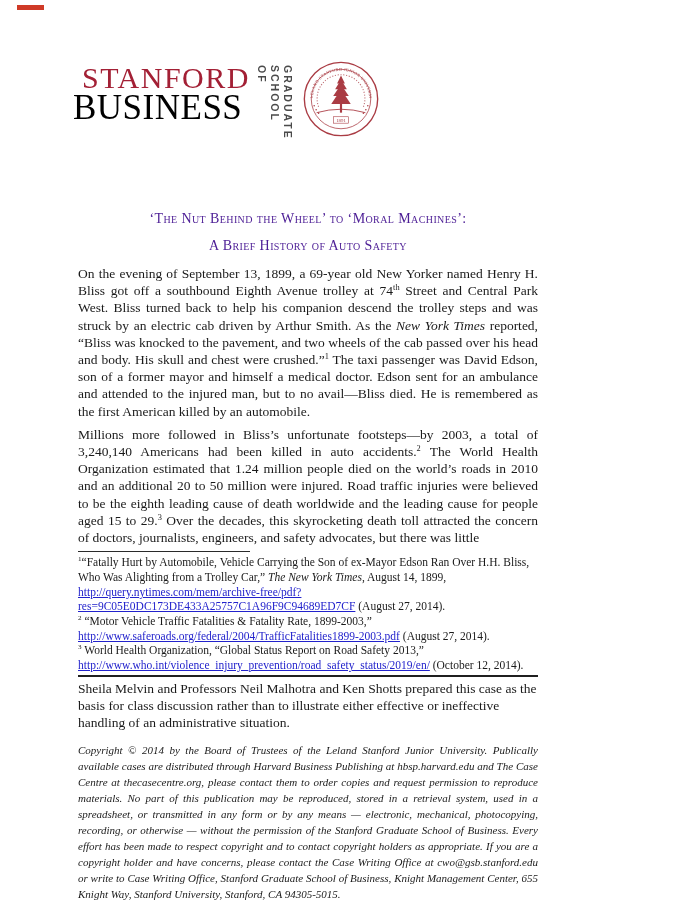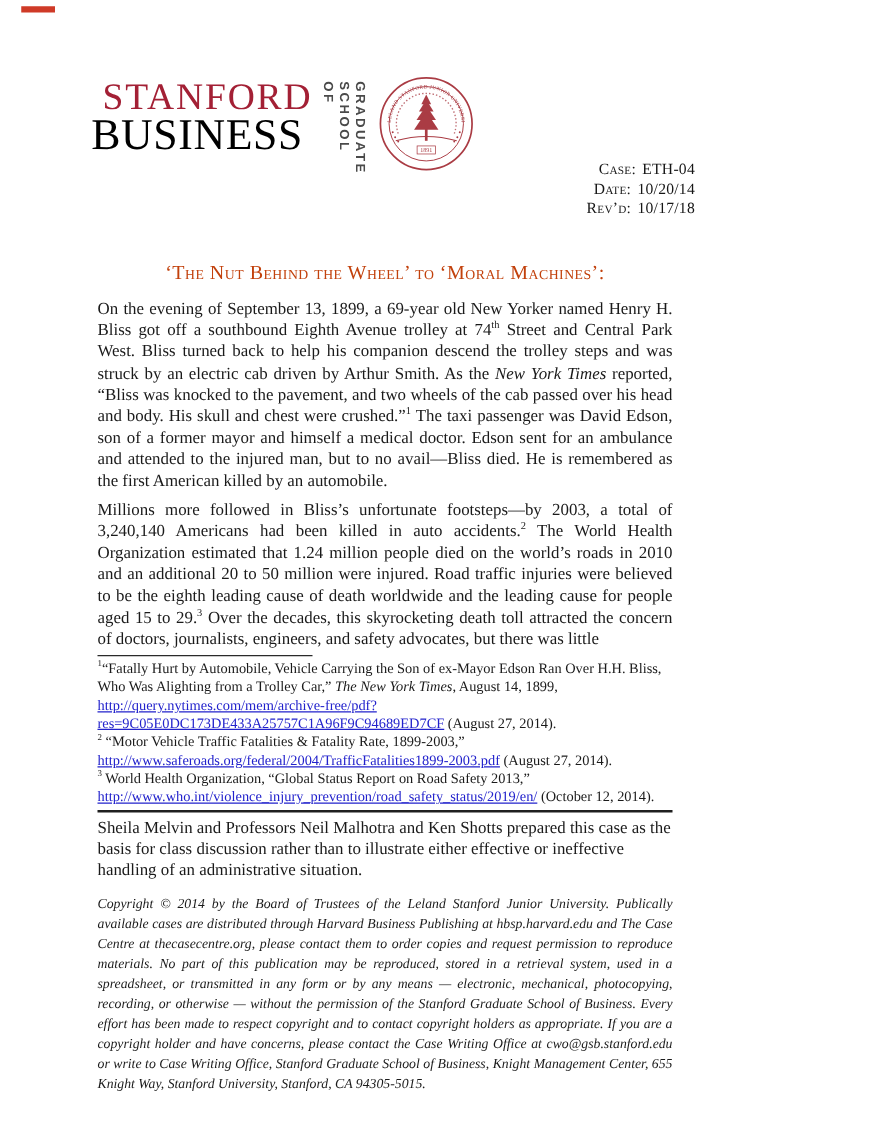--- a/index.html
+++ b/index.html
@@ -44,22 +44,22 @@
   .seal{margin-left:8px;margin-top:-2px;}
   .case-info{
     position:absolute;right:60px;top:128px;
     text-align:right;font-size:12.5px;line-height:15.6px;
     font-variant:small-caps;letter-spacing:0.2px;color:#161616;
   }
   .case-info .ci-value{margin-left:5px;font-variant:normal;}
   
   .doc-title{
     margin:0;text-align:center;font-weight:normal;
-    font-variant:small-caps;font-size:16px;line-height:27px;
-    letter-spacing:0.4px;color:#c2410c;
+    font-variant:small-caps;font-size:14px;line-height:27px;
+    letter-spacing:0.4px;color:#4c1d95;
   }
   
   .body-par{margin:6px 0 0;font-size:13.5px;line-height:17.2px;text-align:justify;hyphens:none;}
   sup{font-size:0.62em;line-height:0;vertical-align:super;}
   .section-heading{
     margin:16px 0 0;font-size:13.5px;font-weight:bold;
     font-variant:small-caps;letter-spacing:0.2px;
   }
   
   .footnote-sep{width:172px;border-top:1.2px solid #2a2a2a;margin:5px 0 3px;}
@@ -116,30 +116,26 @@
           <polygon points="40,25 32,37 48,37"></polygon>
           <polygon points="40,30 30,45 50,45"></polygon>
         </g>
 
         <path d="M 15 54 Q 40 47 65 54" fill="none" stroke="#AA3C44" stroke-width="0.9"></path>
         <rect x="32.5" y="58.2" width="15" height="6.6" fill="#ffffff" stroke="#AA3C44" stroke-width="0.6"></rect>
         <text x="40" y="63.4" font-size="5" text-anchor="middle" fill="#AA3C44" font-family="Liberation Serif, serif">1891</text>
       </svg>
     </div>
 
-    <div class="case-info">
-      <div><span class="ci-label">Case:</span><span class="ci-value">ETH-04</span></div>
-      <div><span class="ci-label">Date:</span><span class="ci-value">10/20/14</span></div>
-      <div><span class="ci-label">Rev’d:</span><span class="ci-value">10/17/18</span></div>
-    </div>
   </div>
 
   <div class="content">
     <h1 class="doc-title">
       <span>‘The Nut Behind the Wheel’ to ‘Moral Machines’:</span><br>
+      <span>A Brief History of Auto Safety</span>
     </h1>
 
     <p class="body-par"><span>On the evening of September 13, 1899, a 69-year old New Yorker named Henry H. Bliss got off a southbound Eighth Avenue trolley at 74</span><sup>th</sup><span> Street and Central Park West.  Bliss turned back to help his companion descend the trolley steps and was struck by an electric cab driven by Arthur Smith.  As the </span><i>New York Times</i><span> reported, “Bliss was knocked to the pavement, and two wheels of the cab passed over his head and body. His skull and chest were crushed.”</span><sup>1</sup><span> The taxi passenger was David Edson, son of a former mayor and himself a medical doctor.  Edson sent for an ambulance and attended to the injured man, but to no avail—Bliss died.  He is remembered as the first American killed by an automobile.</span></p>
 
 
     <p class="body-par"><span>Millions more followed in Bliss’s unfortunate footsteps—by 2003, a total of 3,240,140 Americans had been killed in auto accidents.</span><sup>2</sup><span>  The World Health Organization estimated that 1.24 million people died on the world’s roads in 2010 and an additional 20 to 50 million were injured. Road traffic injuries were believed to be the eighth leading cause of death worldwide and the leading cause for people aged 15 to 29.</span><sup>3</sup><span>  Over the decades, this skyrocketing death toll attracted the concern of doctors, journalists, engineers, and safety advocates, but there was little</span></p>
 
     <div class="footnote-sep"></div>
 
     <div class="footnotes">

